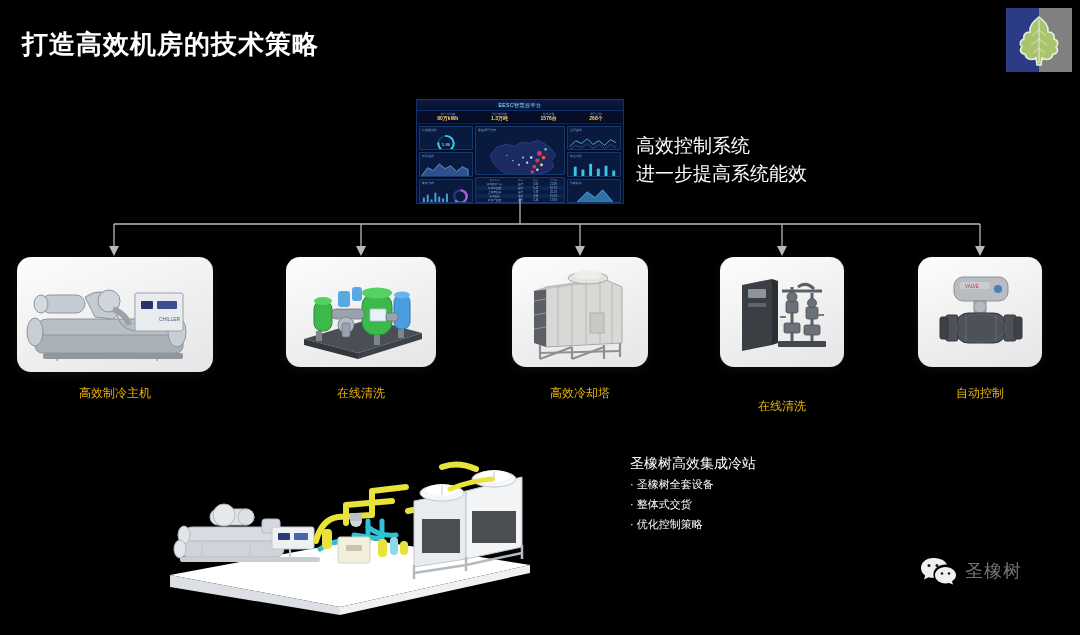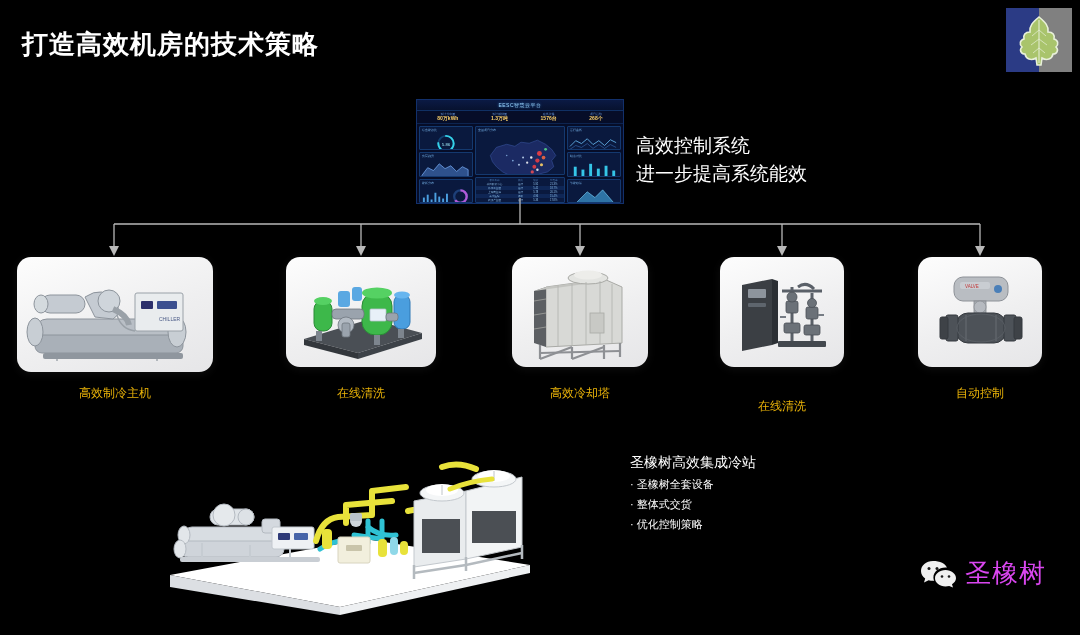--- a/index.html
+++ b/index.html
@@ -106,29 +106,29 @@
     position: absolute; text-align: center;
     color: #eab308; font-size: 12px; white-space: nowrap;
   }
 
   
   #station-render { position: absolute; left: 150px; top: 415px; width: 400px; height: 200px; }
   #bottom-text {
     position: absolute; left: 630px; top: 456px;
     color: #ffffff; line-height: 1.0;
   }
-  #bottom-text .bt-head { font-size: 14px; display: block; margin-bottom: 9px; font-family: Liberation Serif, serif; }
+  #bottom-text .bt-head { font-size: 14px; display: block; margin-bottom: 9px; }
   #bottom-text .bt-item { font-size: 11px; display: block; margin-bottom: 9px; }
 
   
   #watermark {
     position: absolute; left: 920px; top: 556px;
     display: flex; align-items: center; gap: 9px;
   }
-  #watermark .wm-text { color: #d946ef; font-size: 26px; letter-spacing: 1px; }
+  #watermark .wm-text { color: #737373; font-size: 18px; letter-spacing: 1px; }
 </style>
 </head>
 <body>
 
 <div id="slide">
 
   <div id="page-title">打造高效机房的技术策略</div>
 
   <div id="corner-logo">
     <div class="half-blue"></div>

